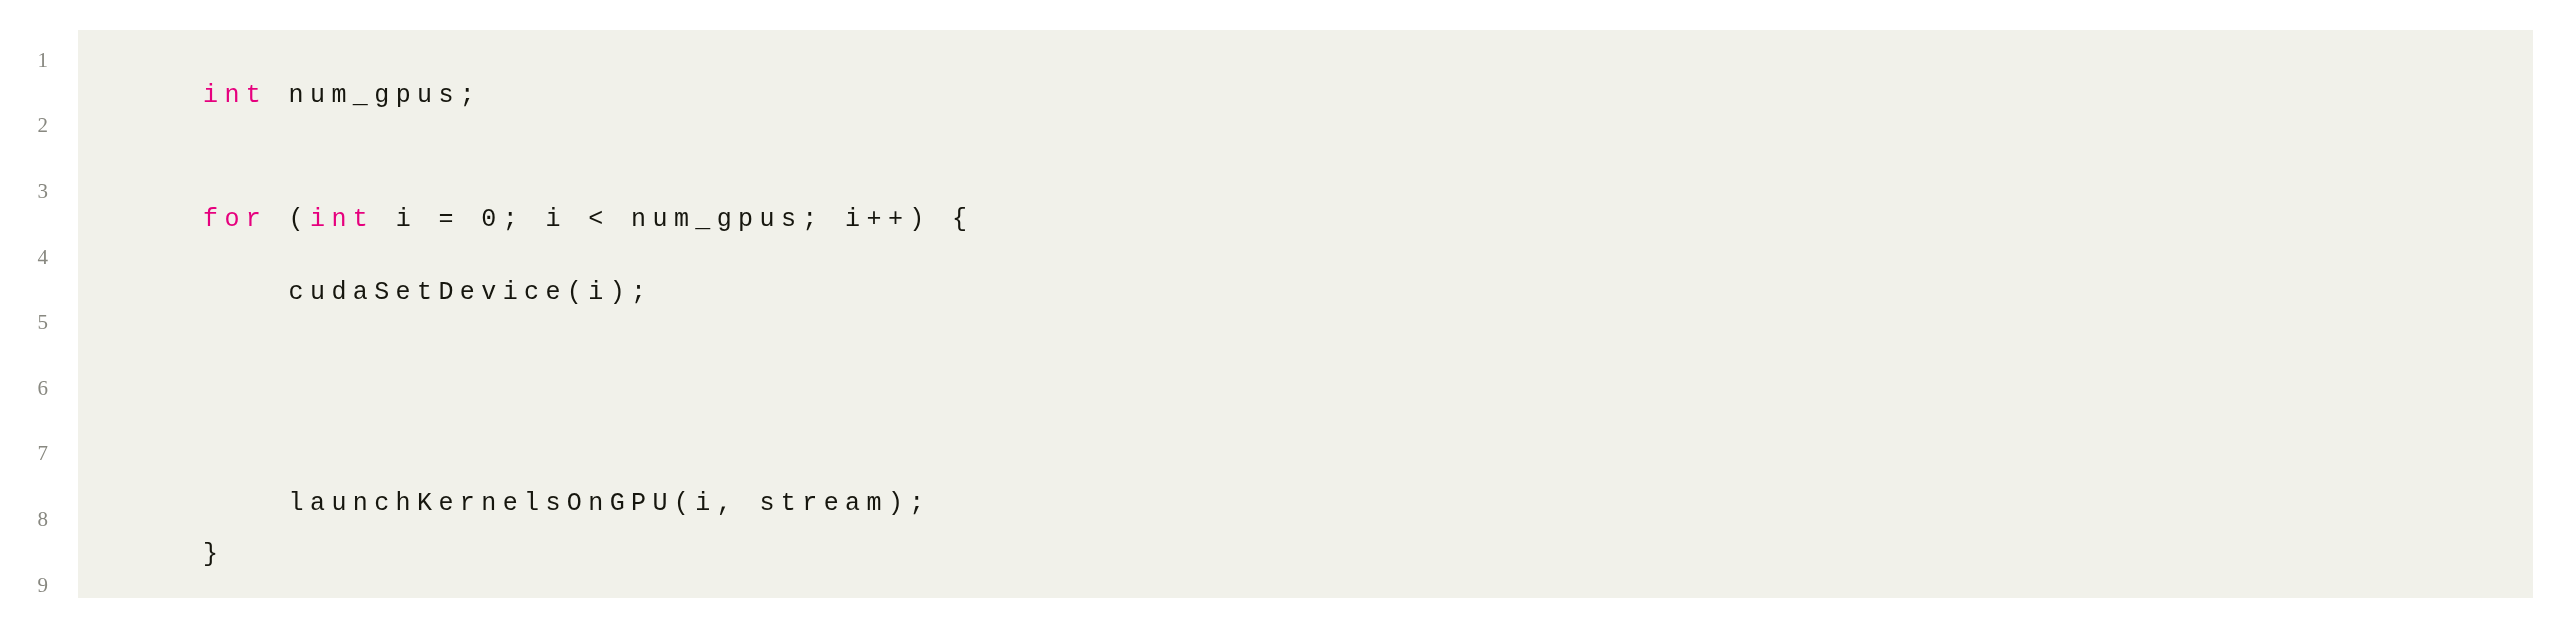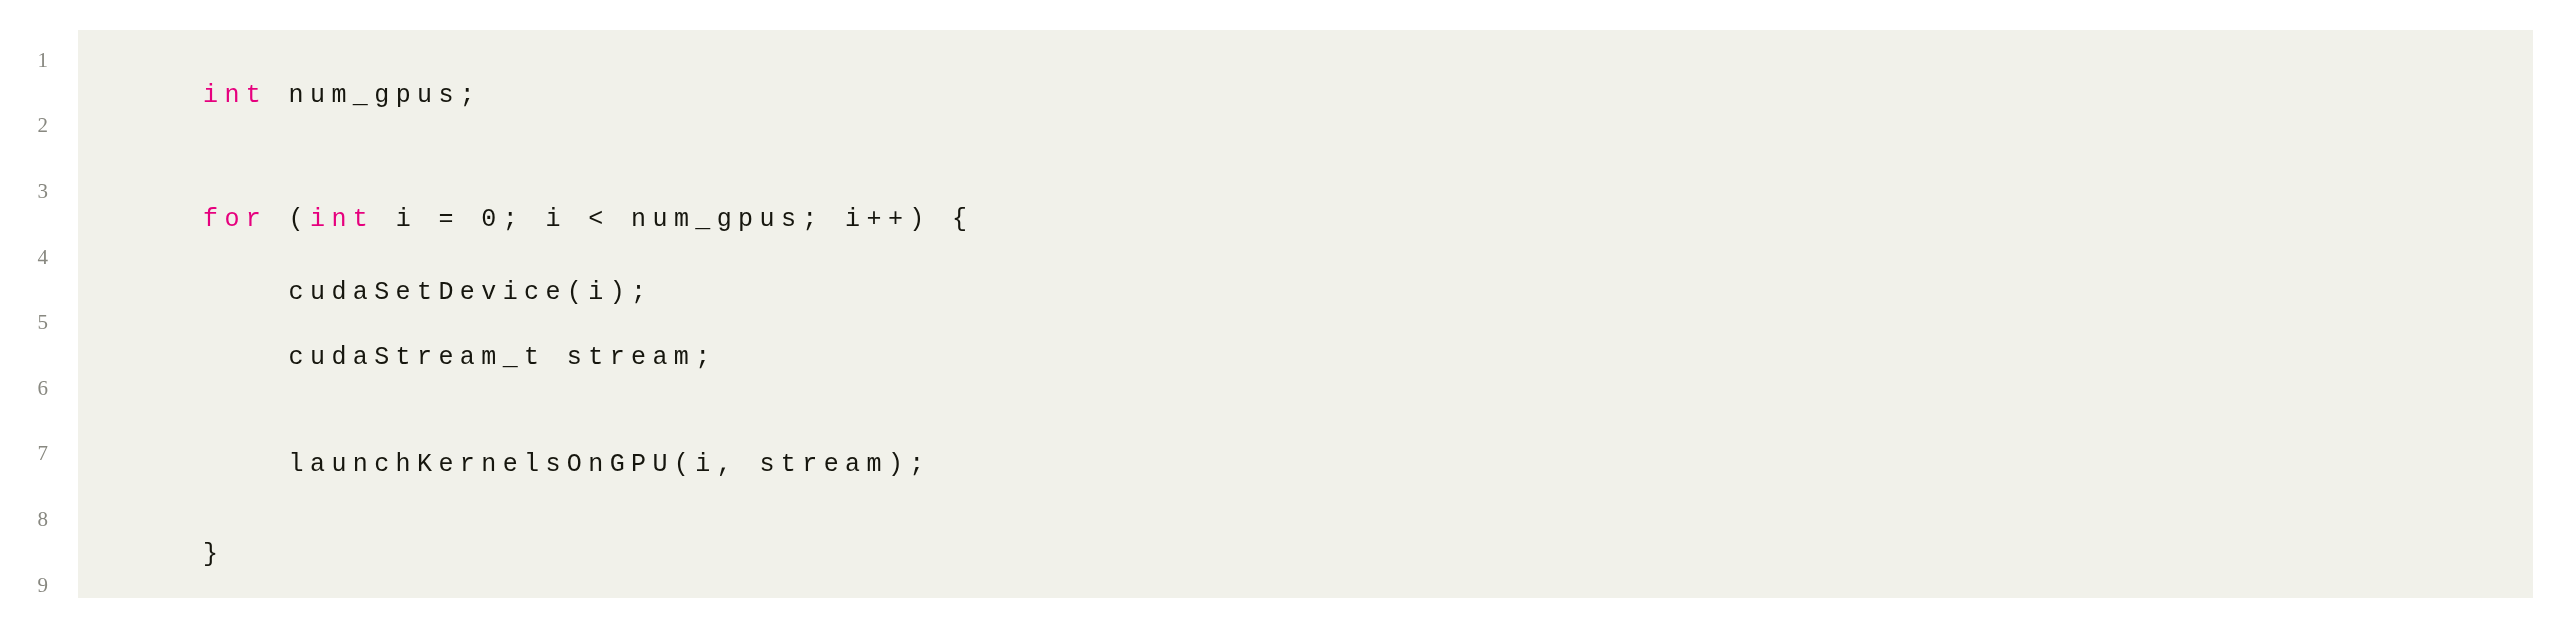--- a/index.html
+++ b/index.html
@@ -97,20 +97,19 @@
       <div class="gutter-num" style="top: 346px;">6</div>
       <div class="gutter-num" style="top: 411px;">7</div>
       <div class="gutter-num" style="top: 477px;">8</div>
       <div class="gutter-num" style="top: 543px;">9</div>
     </div>
 
   <div id="code-lines">
       <div class="code-line" style="top: 17.6px;"><span class="kw">int</span><span> num_gpus;</span></div>
       <div class="code-line" style="top: 142px;"><span class="kw">for</span><span> (</span><span class="kw">int</span><span> i = 0; i &lt; num_gpus; i++) {</span></div>
       <div class="code-line" style="top: 215px; text-align: center;"><span>    cudaSetDevice(i);</span></div>
-      <div class="code-line" style="top: 280px;"><span>    cudaStream_t stream;</span></div>
-      <div class="code-line" style="top: 387px;"><span>    launchKernelsOnGPU(i, stream);</span></div>
+      <div class="code-line" style="top: 426px;"><span>    launchKernelsOnGPU(i, stream);</span></div>
       <div class="code-line" style="top: 477px;"><span>}</span></div>
       <div class="code-line empty" style="top: 543px;">&nbsp;</div>
     </div>
 
 </div>
 
 
 </body></html>

